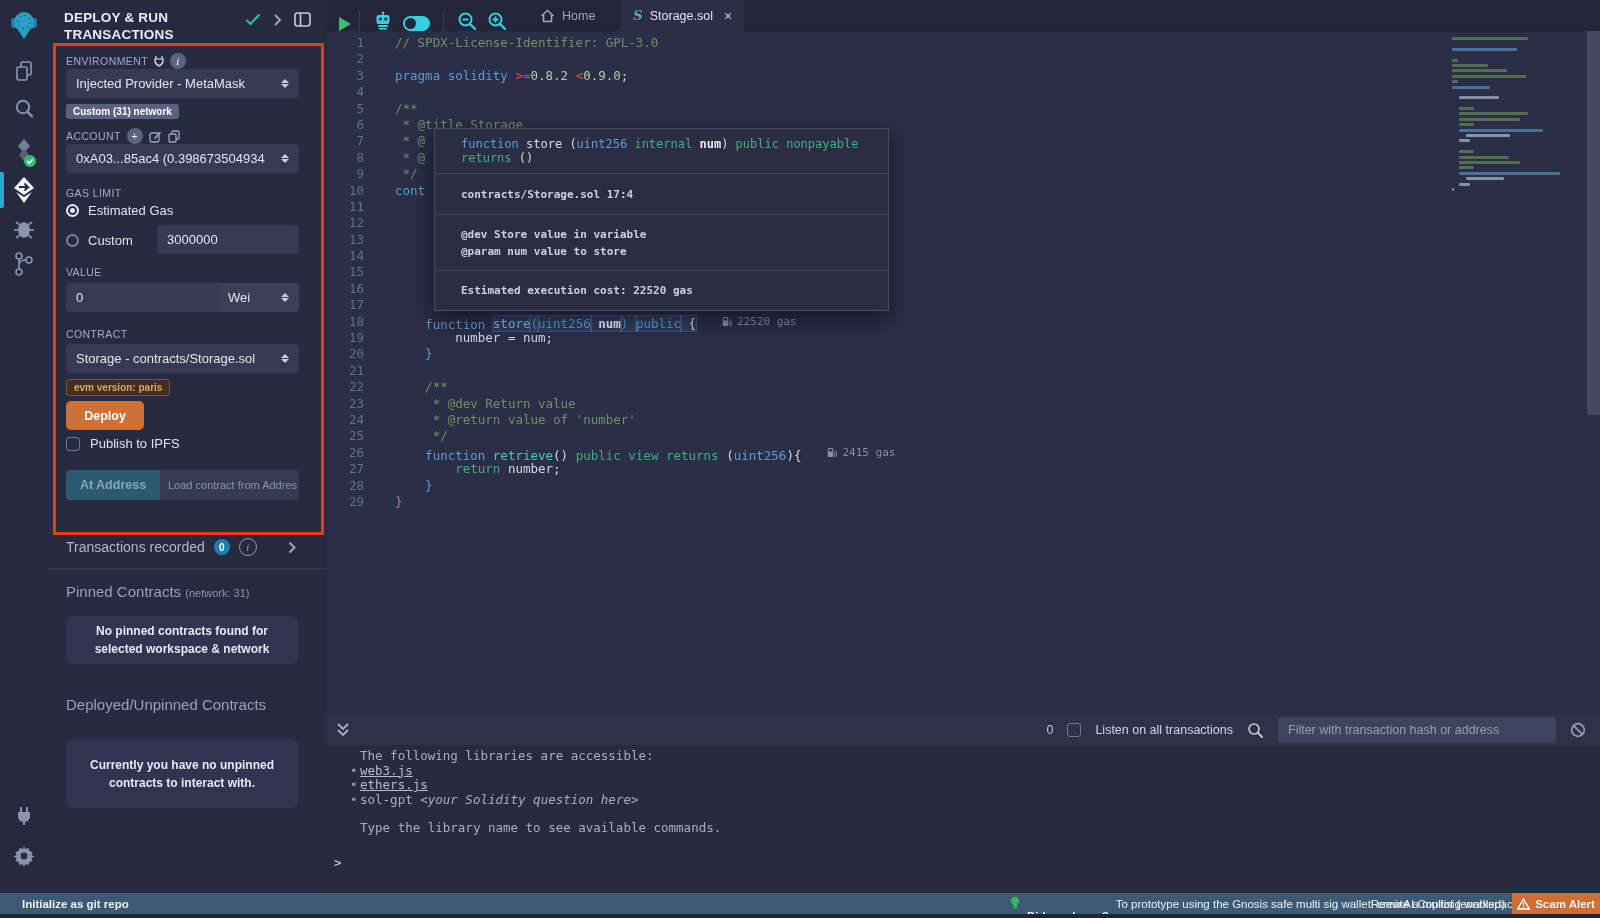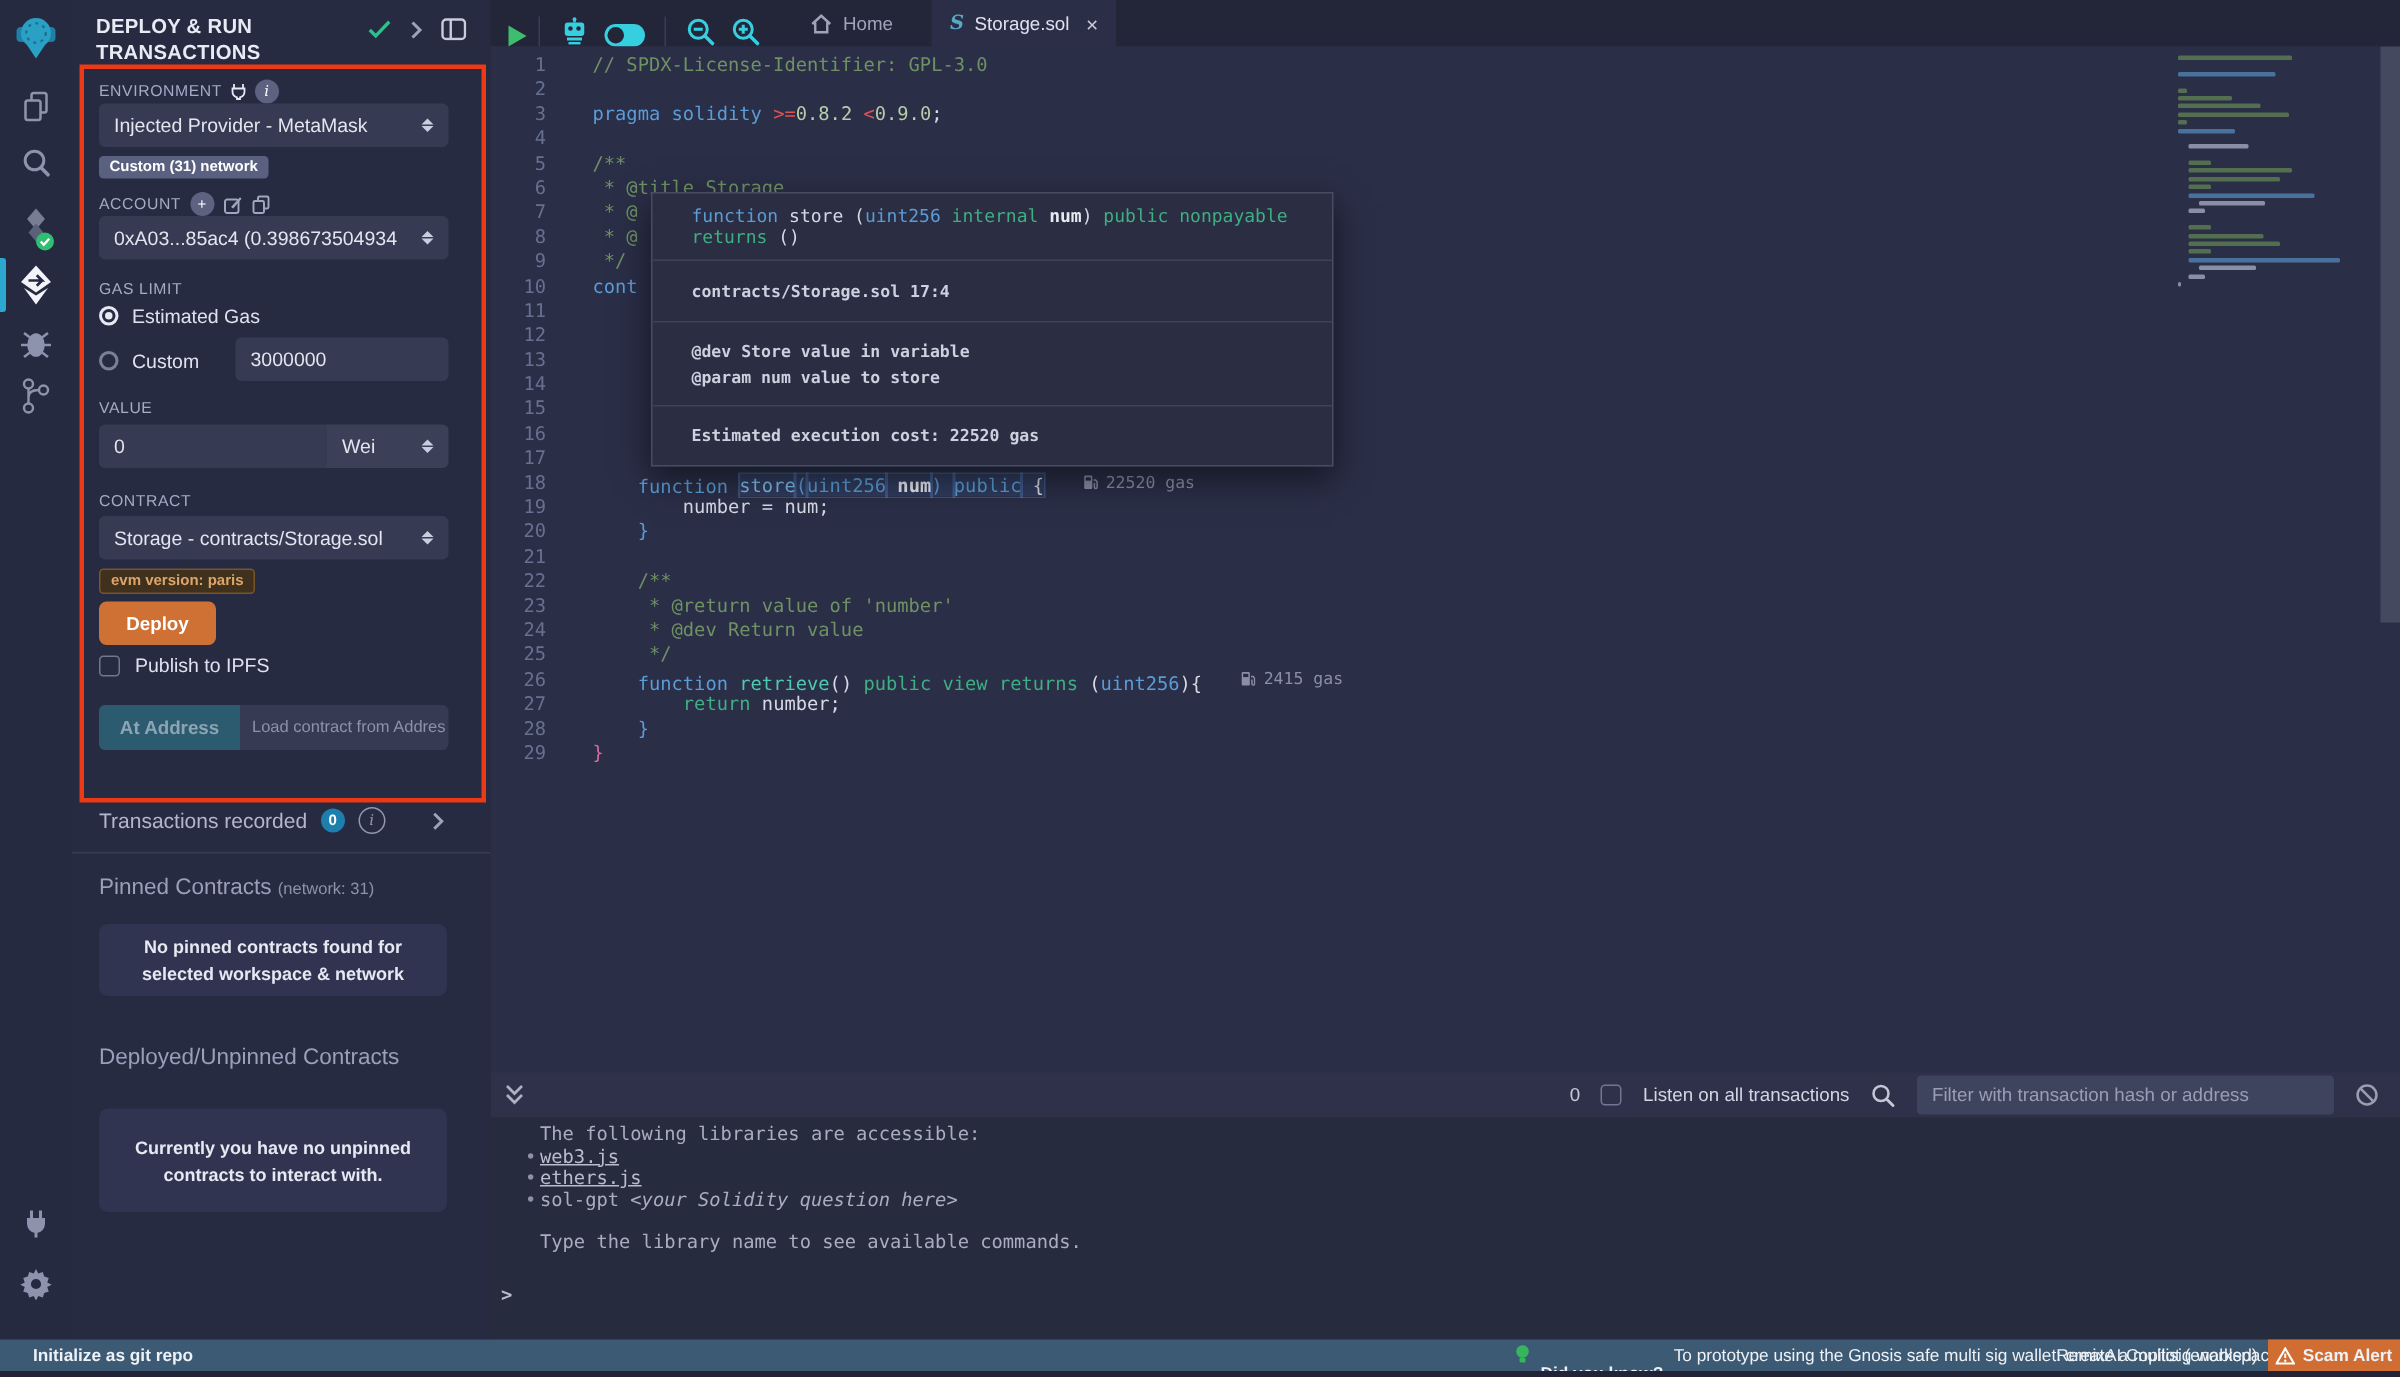--- a/index.html
+++ b/index.html
@@ -405,22 +405,22 @@
           <div class="cl"></div>
           <div class="cl"><span class="tok-w">    </span><span class="tok-k">function </span><span class="tok-fn hl">store</span><span class="tok-k hl">(</span><span class="tok-k hl">uint256</span><span class="tok-wb hl"> num</span><span class="tok-k hl">) </span><span class="tok-k hl">public</span><span class="tok-w hl"> {</span><span class="tok-gas"><svg width="10" height="11" viewBox="0 0 10 11">
                 <rect x="0.8" y="1" width="5.4" height="9" rx="0.8" fill="#8a8da5"></rect>
                 <rect x="1.8" y="2.2" width="3.4" height="2.2" fill="#272b3e"></rect>
                 <path d="M7 4 h1.4 l1 1.2 v3.6 a0.9 0.9 0 0 1-1.8 0 V6" stroke="#8a8da5" stroke-width="1" fill="none"></path>
               </svg><span>22520 gas</span></span></div>
           <div class="cl"><span class="tok-w">        number = num;</span></div>
           <div class="cl"><span class="tok-k">    }</span></div>
           <div class="cl"></div>
           <div class="cl"><span class="tok-cm">    /**</span></div>
+          <div class="cl"><span class="tok-cm">     * @dev Return value</span></div>
           <div class="cl"><span class="tok-cm">     * @return value of 'number'</span></div>
-          <div class="cl"><span class="tok-cm">     * @dev Return value</span></div>
           <div class="cl"><span class="tok-cm">     */</span></div>
           <div class="cl"><span class="tok-w">    </span><span class="tok-k">function </span><span class="tok-tg">retrieve</span><span class="tok-w">() </span><span class="tok-g">public view returns</span><span class="tok-w"> (</span><span class="tok-k">uint256</span><span class="tok-w">){</span><span class="tok-gas"><svg width="10" height="11" viewBox="0 0 10 11">
                 <rect x="0.8" y="1" width="5.4" height="9" rx="0.8" fill="#8a8da5"></rect>
                 <rect x="1.8" y="2.2" width="3.4" height="2.2" fill="#272b3e"></rect>
                 <path d="M7 4 h1.4 l1 1.2 v3.6 a0.9 0.9 0 0 1-1.8 0 V6" stroke="#8a8da5" stroke-width="1" fill="none"></path>
               </svg><span>2415 gas</span></span></div>
           <div class="cl"><span class="tok-w">        </span><span class="tok-g">return</span><span class="tok-w"> number;</span></div>
           <div class="cl"><span class="tok-k">    }</span></div>
           <div class="cl"><span class="tok-p">}</span></div>
         </div>

